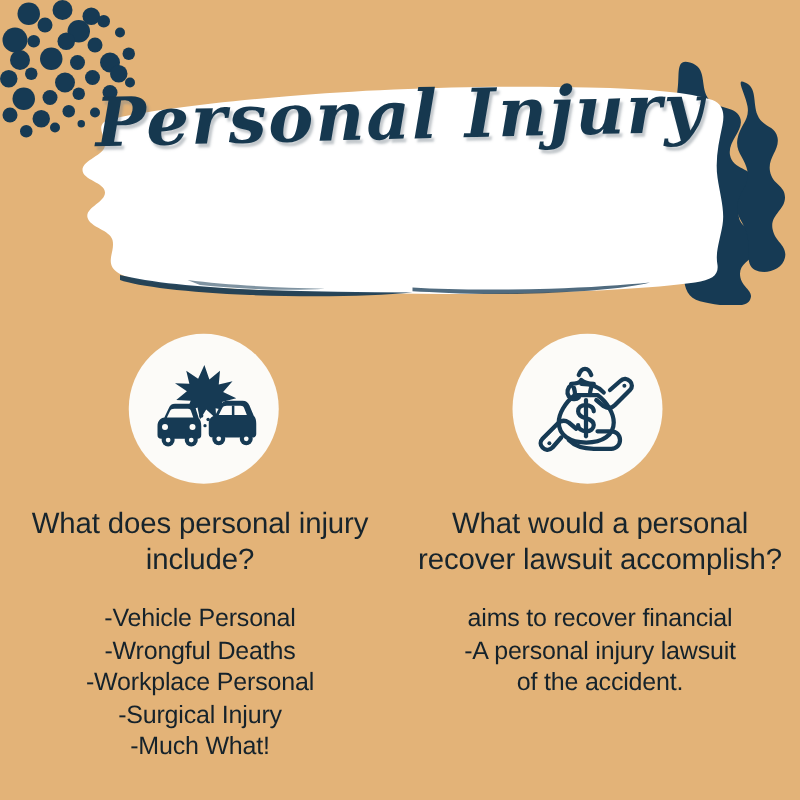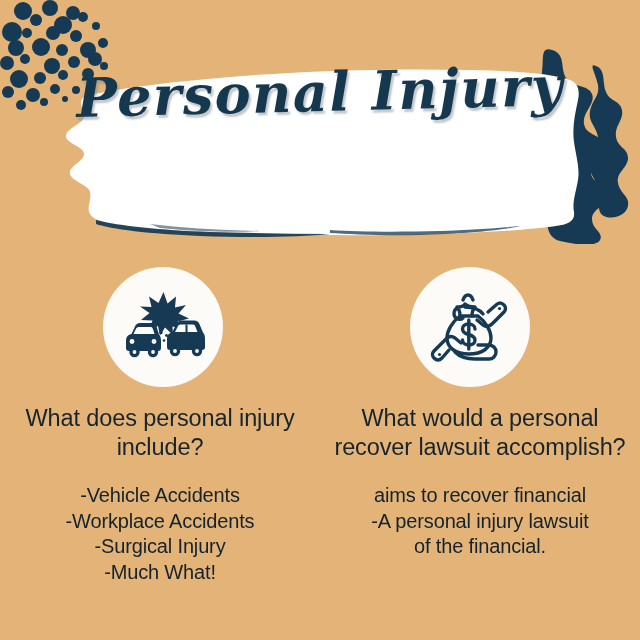--- a/index.html
+++ b/index.html
@@ -298,30 +298,31 @@
         </g>
       </svg>
     </span>
   </div>
 
   <div id="columns">
 
     <div class="column">
       <h2 class="column-heading">What does personal injury include?</h2>
       <div class="column-body">
-        <span class="list-item">-Vehicle Accidents</span>
-        <span class="list-item">-Workplace Accidents</span>
+        <span class="list-item">-Vehicle Personal</span>
+        <span class="list-item">-Wrongful Deaths</span>
+        <span class="list-item">-Workplace Personal</span>
         <span class="list-item">-Surgical Injury</span>
         <span class="list-item">-Much What!</span>
       </div>
     </div>
 
     <div class="column">
       <h2 class="column-heading">What would a personal recover lawsuit accomplish?</h2>
       <div class="column-body">
         <span class="body-line">aims to recover financial</span>
         <span class="body-line">-A personal injury lawsuit</span>
-        <span class="body-line">of the financial.</span>
+        <span class="body-line">of the accident.</span>
       </div>
     </div>
 
   </div>
 </div>
 
 </body></html>

